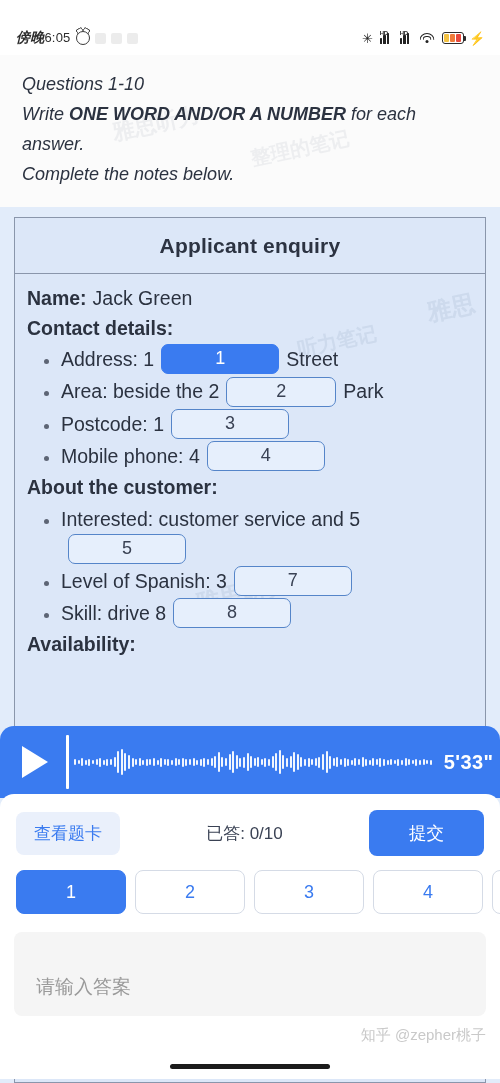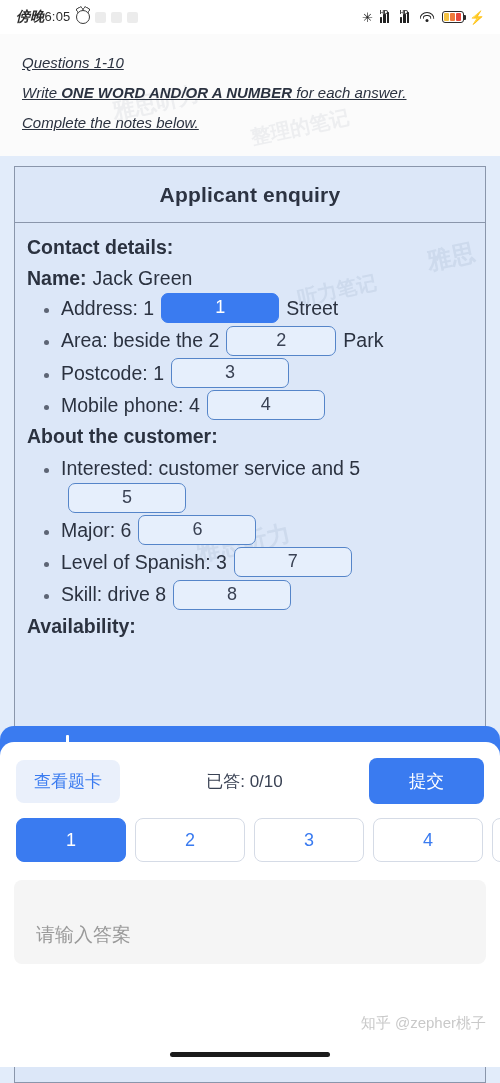--- a/index.html
+++ b/index.html
@@ -11,20 +11,21 @@
     position: relative;
   }
   .phone { width: 500px; height: 1083px; position: relative; background: #fff; display: flex; flex-direction: column; }
 
   
   .statusbar {
     height: 34px; flex: 0 0 34px;
     display: flex; align-items: center; justify-content: space-between;
     padding: 0 14px 0 16px;
     background: #ffffff;
+    margin-top: 21px;
   }
   .sb-left { display: flex; align-items: center; gap: 5px; }
   .sb-time { font-size: 14px; color: #2c2c2c; font-style: italic; letter-spacing: .2px; font-family: "Liberation Serif", serif; font-weight: 600;}
   .sb-time .hm { font-family: "Liberation Sans", sans-serif; font-style: normal; font-weight: 400; font-size: 13px;}
   .alarm { width: 14px; height: 14px; border: 1.6px solid #3b3b3b; border-radius: 50%; position: relative; }
   .alarm::before, .alarm::after {
     content: ""; position: absolute; top: -4px; width: 5px; height: 4px;
     border: 1.5px solid #3b3b3b; border-bottom: none; border-radius: 2px 2px 0 0;
   }
   .alarm::before { left: -1px; transform: rotate(-30deg); }
@@ -67,22 +68,22 @@
     max-width: 300px; text-overflow: ellipsis; text-align: center; flex: 1;
   }
   .h-right { font-size: 18px; color: #5a6070; white-space: nowrap; cursor: pointer; }
 
   
   .instructions {
     flex: 0 0 auto; padding: 14px 22px 18px 22px;
     background: #fbfbfb; position: relative; overflow: hidden;
   }
   .instructions p {
-    font-style: italic; font-size: 15px; line-height: 30px; color: #2b3240;
-    position: relative; z-index: 2; text-decoration: underline;
+    font-style: italic; font-size: 18px; line-height: 30px; color: #2b3240;
+    position: relative; z-index: 2;
   }
   .instructions b { font-weight: 700; font-style: italic; }
   .wm {
     position: absolute; font-size: 22px; color: rgba(120,130,150,.10);
     font-weight: 700; transform: rotate(-12deg); pointer-events: none; z-index: 1;
     white-space: nowrap;
   }
   .wm1 { top: 54px; left: 112px; }
   .wm2 { top: 80px; left: 250px; font-size: 20px; }
 
@@ -146,21 +147,21 @@
     cursor: pointer; flex: 0 0 auto;
   }
   .wave-area { flex: 1 1 auto; position: relative; height: 48px; margin: 0 4px 0 18px; display: flex; align-items: center; cursor: pointer;}
   .playhead { position: absolute; left: 0; top: -3px; width: 2.5px; height: 54px; background: #fff; border-radius: 1px; }
   .wave { display: flex; align-items: center; gap: 1.6px; height: 40px; margin-left: 8px; }
   .wave i { display: block; width: 2px; background: rgba(255,255,255,.93); border-radius: 1px; }
   .dur { color: #fff; font-size: 20px; font-weight: 700; letter-spacing: .4px; margin: 0 10px 0 8px; white-space: nowrap;}
 
   
   .bottom {
-    position: absolute; left: 0; right: 0; bottom: 16px; height: 325px;
+    position: absolute; left: 0; right: 0; bottom: 4px; height: 285px;
     background: #ffffff; border-radius: 14px 14px 0 0; z-index: 6;
     display: flex; flex-direction: column;
   }
   .toolbar {
     display: flex; align-items: center; padding: 16px 16px 0 16px; gap: 8px;
   }
   .card-btn {
     background: #eaf0fb; color: #3a7bf0; font-size: 17px;
     border-radius: 8px; padding: 10px 18px; cursor: pointer; white-space: nowrap;
   }
@@ -253,25 +254,25 @@
 
   <div class="card-wrap">
     <div class="card">
       <span class="card-wm cwm1">雅思</span>
       <span class="card-wm cwm2">听力笔记</span>
       <span class="card-wm cwm3">雅思听力</span>
 
       <div class="card-title">Applicant enquiry</div>
 
       <div class="card-body">
-        <div class="ln head">Contact details:</div>
         <div class="ln">
           <span class="lbl-b">Name:</span>
           <span class="val">Jack Green</span>
         </div>
+        <div class="ln head">Contact details:</div>
 
         <ul class="blist">
           <li>
             <span class="seg">Address: 1</span>
             <span class="blank active">1</span>
             <span class="seg">Street</span>
           </li>
           <li>
             <span class="seg">Area: beside the 2</span>
             <span class="blank w-sm">2</span>
@@ -286,24 +287,20 @@
             <span class="blank">4</span>
           </li>
         </ul>
 
         <div class="ln head">About the customer:</div>
 
         <ul class="blist">
           <li>
             <span class="seg">Interested: customer service and 5</span>
             <span class="blank">5</span>
-          </li>
-          <li>
-            <span class="seg">Major: 6</span>
-            <span class="blank">6</span>
           </li>
           <li>
             <span class="seg">Level of Spanish: 3</span>
             <span class="blank">7</span>
           </li>
           <li>
             <span class="seg">Skill: drive 8</span>
             <span class="blank">8</span>
           </li>
         </ul>

